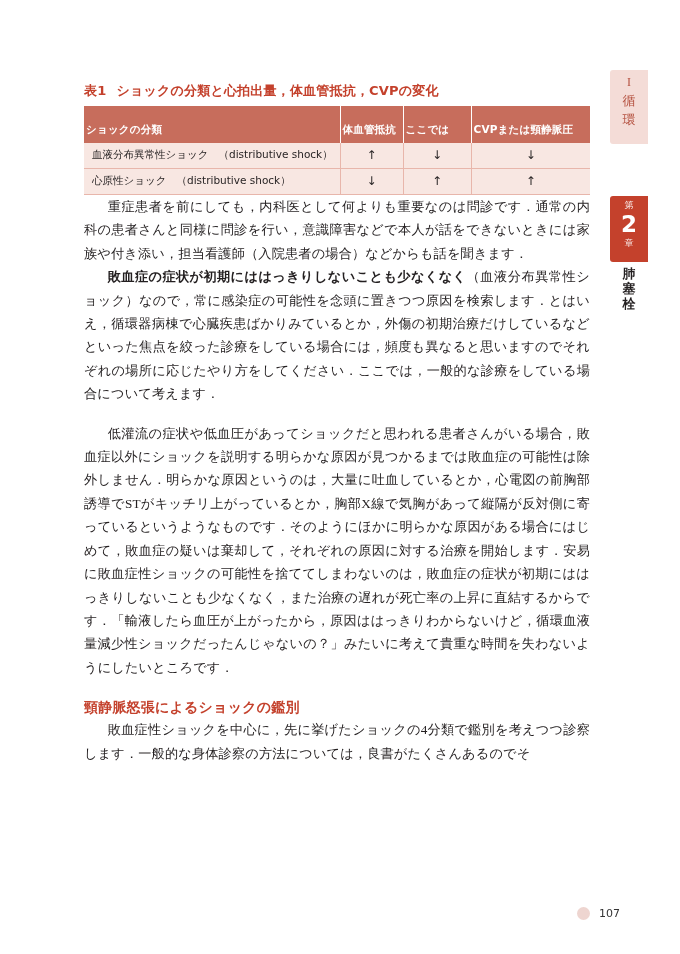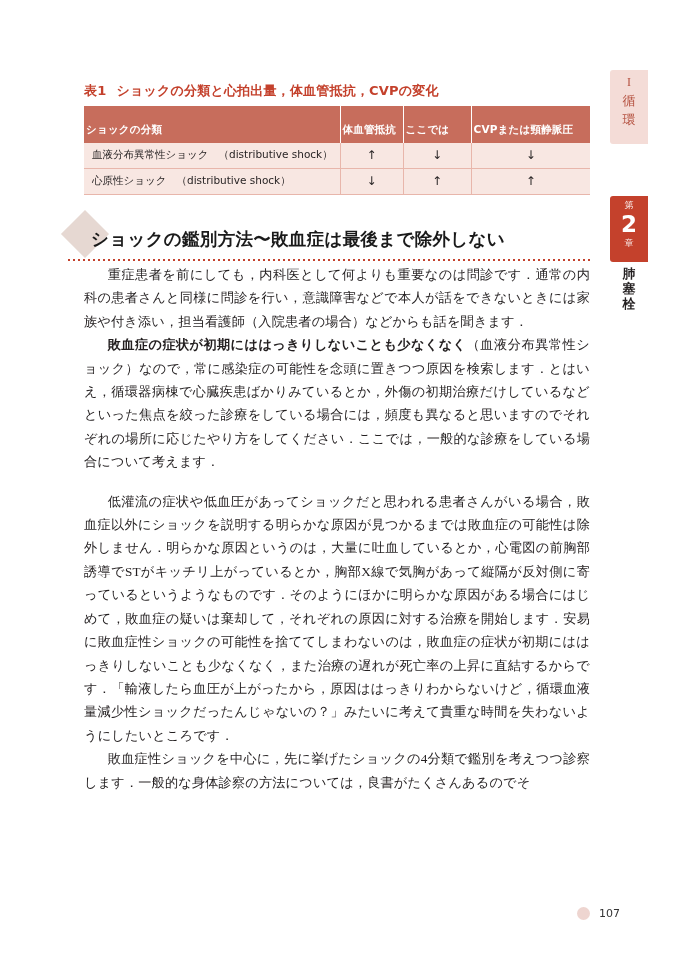--- a/index.html
+++ b/index.html
@@ -312,32 +312,28 @@
         </tr>
         <tr class="shade">
           <td class="name-cell"><span class="jp-name">心原性ショック</span><span class="en-name">（distributive shock）</span></td>
           <td class="sep"><span class="arrow">↓</span></td>
           <td class="sep"><span class="arrow">↑</span></td>
           <td class="sep"><span class="arrow">↑</span></td>
         </tr>
       </tbody>
     </table>
 
-    <div class="section-head">
-      <span class="diamond"></span>
-      <h2 class="head-text">ショックの鑑別方法〜敗血症は最後まで除外しない</h2>
-      <span class="dot-rule"></span>
-    </div>
 
     <p class="body-par indent">重症患者を前にしても，内科医として何よりも重要なのは問診です．通常の内科の患者さんと同様に問診を行い，意識障害などで本人が話をできないときには家族や付き添い，担当看護師（入院患者の場合）などからも話を聞きます．</p>
 
     <p class="body-par indent"><span class="bold-run">敗血症の症状が初期にははっきりしないことも少なくなく</span><span>（血液分布異常性ショック）なので，常に感染症の可能性を念頭に置きつつ原因を検索します．とはいえ，循環器病棟で心臓疾患ばかりみているとか，外傷の初期治療だけしているなどといった焦点を絞った診療をしている場合には，頻度も異なると思いますのでそれぞれの場所に応じたやり方をしてください．ここでは，一般的な診療をしている場合について考えます．</span></p>
 
     <p class="body-par indent gap-above">低灌流の症状や低血圧があってショックだと思われる患者さんがいる場合，敗血症以外にショックを説明する明らかな原因が見つかるまでは敗血症の可能性は除外しません．明らかな原因というのは，大量に吐血しているとか，心電図の前胸部誘導でSTがキッチリ上がっているとか，胸部X線で気胸があって縦隔が反対側に寄っているというようなものです．そのようにほかに明らかな原因がある場合にはじめて，敗血症の疑いは棄却して，それぞれの原因に対する治療を開始します．安易に敗血症性ショックの可能性を捨ててしまわないのは，敗血症の症状が初期にははっきりしないことも少なくなく，また治療の遅れが死亡率の上昇に直結するからです．「輸液したら血圧が上がったから，原因ははっきりわからないけど，循環血液量減少性ショックだったんじゃないの？」みたいに考えて貴重な時間を失わないようにしたいところです．</p>
 
+    <h3 class="sub-head">頸静脈怒張によるショックの鑑別</h3>
 
     <p class="body-par indent">敗血症性ショックを中心に，先に挙げたショックの4分類で鑑別を考えつつ診察します．一般的な身体診察の方法については，良書がたくさんあるのでそ</p>
 
   </div>
 
   <div class="folio">
     <span class="dot"></span>
     <span class="num">107</span>
   </div>
 

